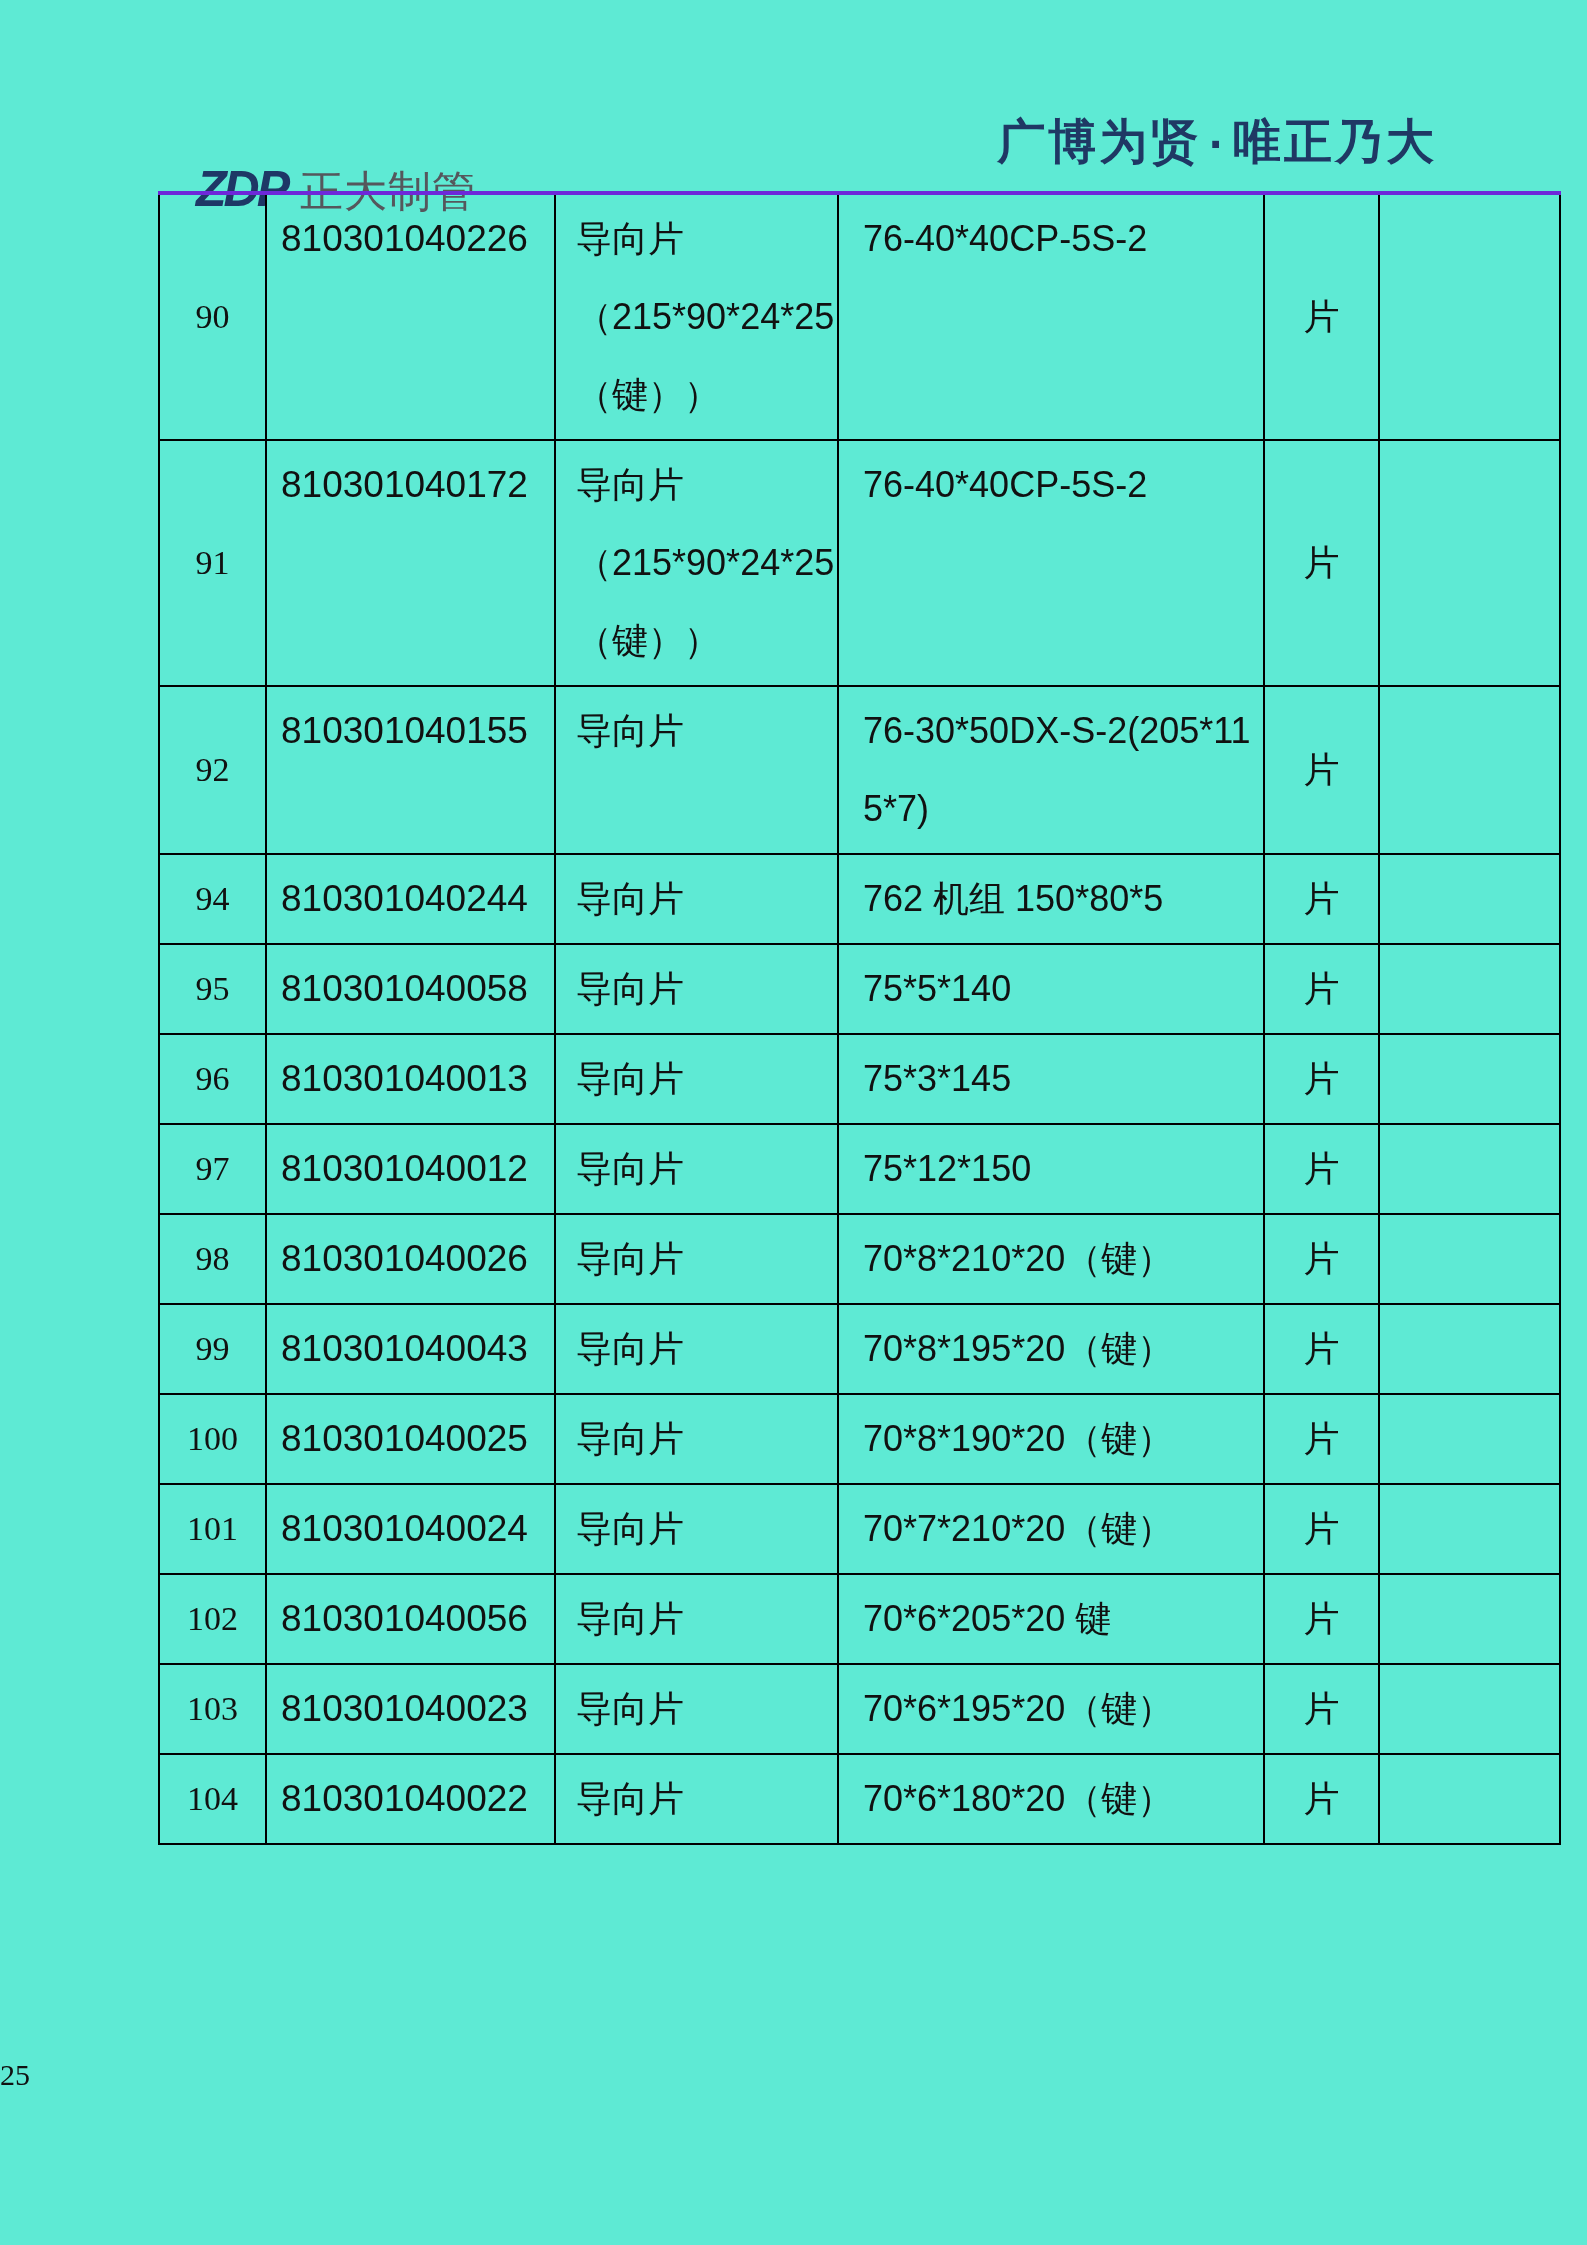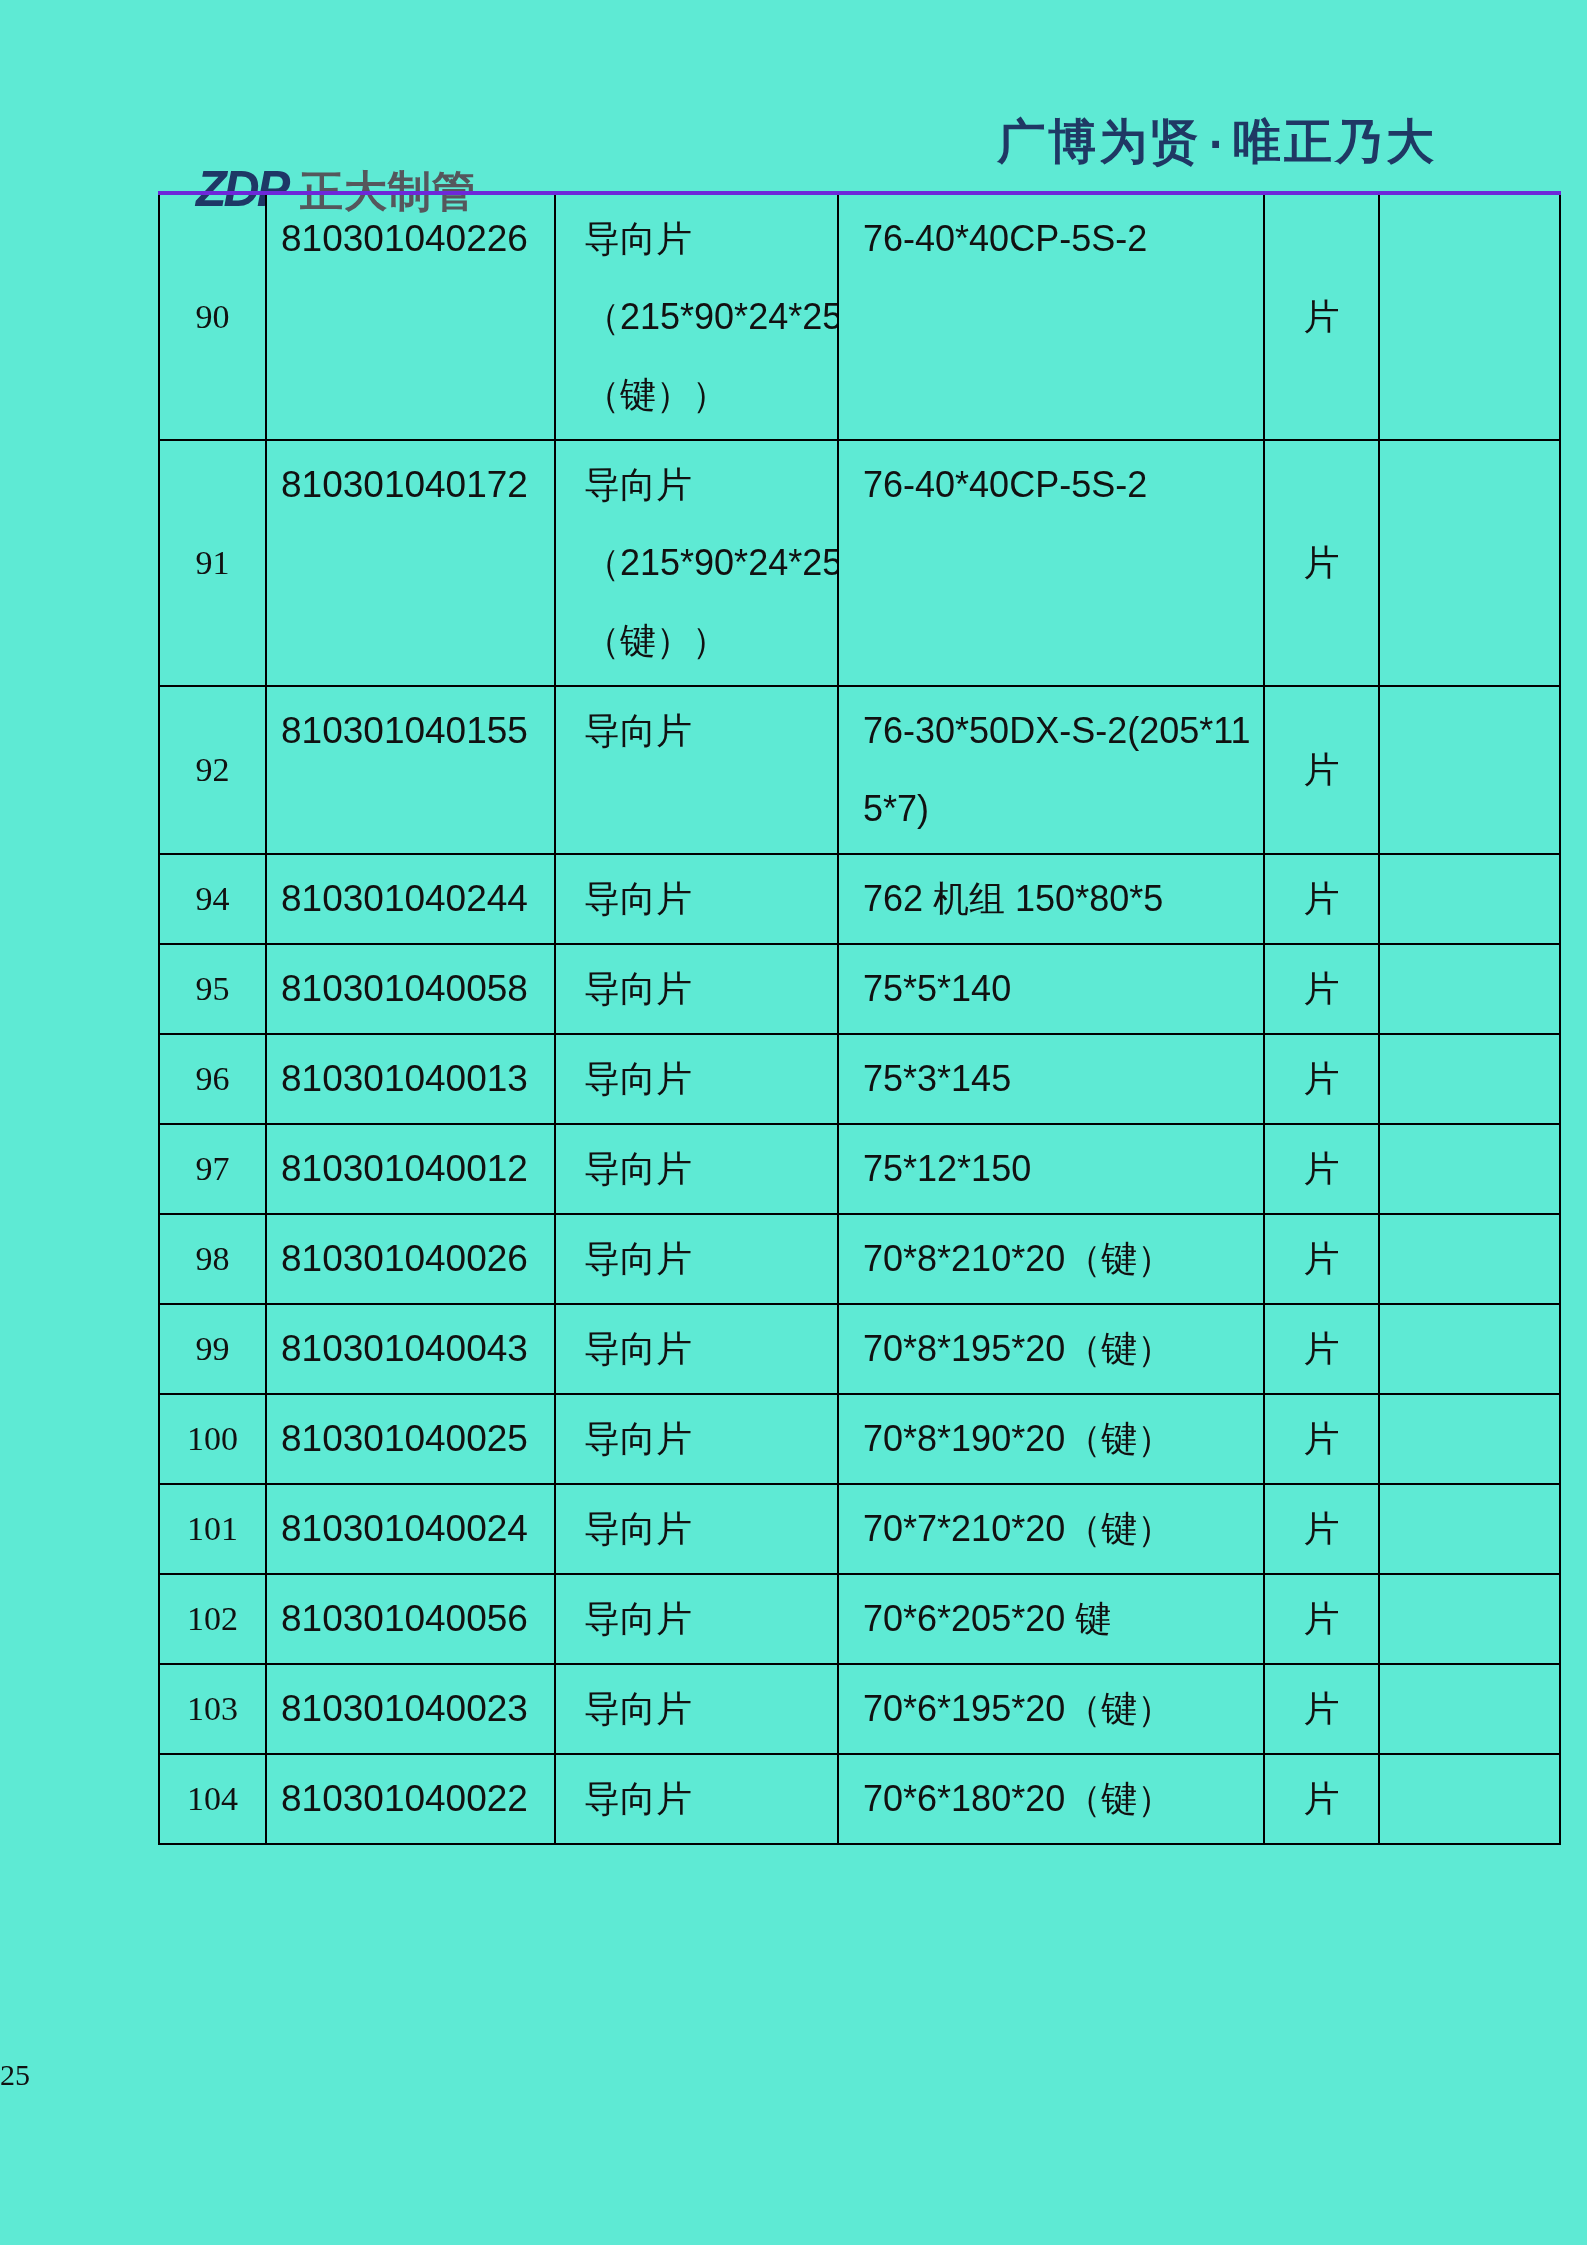--- a/index.html
+++ b/index.html
@@ -19,21 +19,21 @@
   }
   .logo-zdp{
     font-family:"Liberation Sans", sans-serif;
     font-style:italic;font-weight:900;
     font-size:50px;line-height:48px;
     letter-spacing:-3px;
     color:#1e3766;
   }
   .logo-cn{
     font-family:"Liberation Sans", sans-serif;
-    font-weight:700;
+    font-weight:400;
     font-size:43px;line-height:46px;
     letter-spacing:1px;
     color:#55575c;
     margin-top:32px;
   }
   .slogan{
     position:absolute;top:124px;right:150px;
     font-family:Liberation Mono, monospace;
     font-weight:600;
     font-size:48px;line-height:42px;
@@ -66,21 +66,21 @@
   }
   td.c-code{
     font-size:37px;
     vertical-align:top;
     padding-left:14px;
     letter-spacing:0;
     white-space:nowrap;
   }
   td.c-name{
     vertical-align:top;
-    padding-left:28px;
+    padding-left:20px;
     padding-right:2px;
   }
   td.c-spec{
     vertical-align:top;
     padding-left:24px;
     word-break:break-all;
   }
   td.c-unit{
     text-align:center;
     padding:0;

